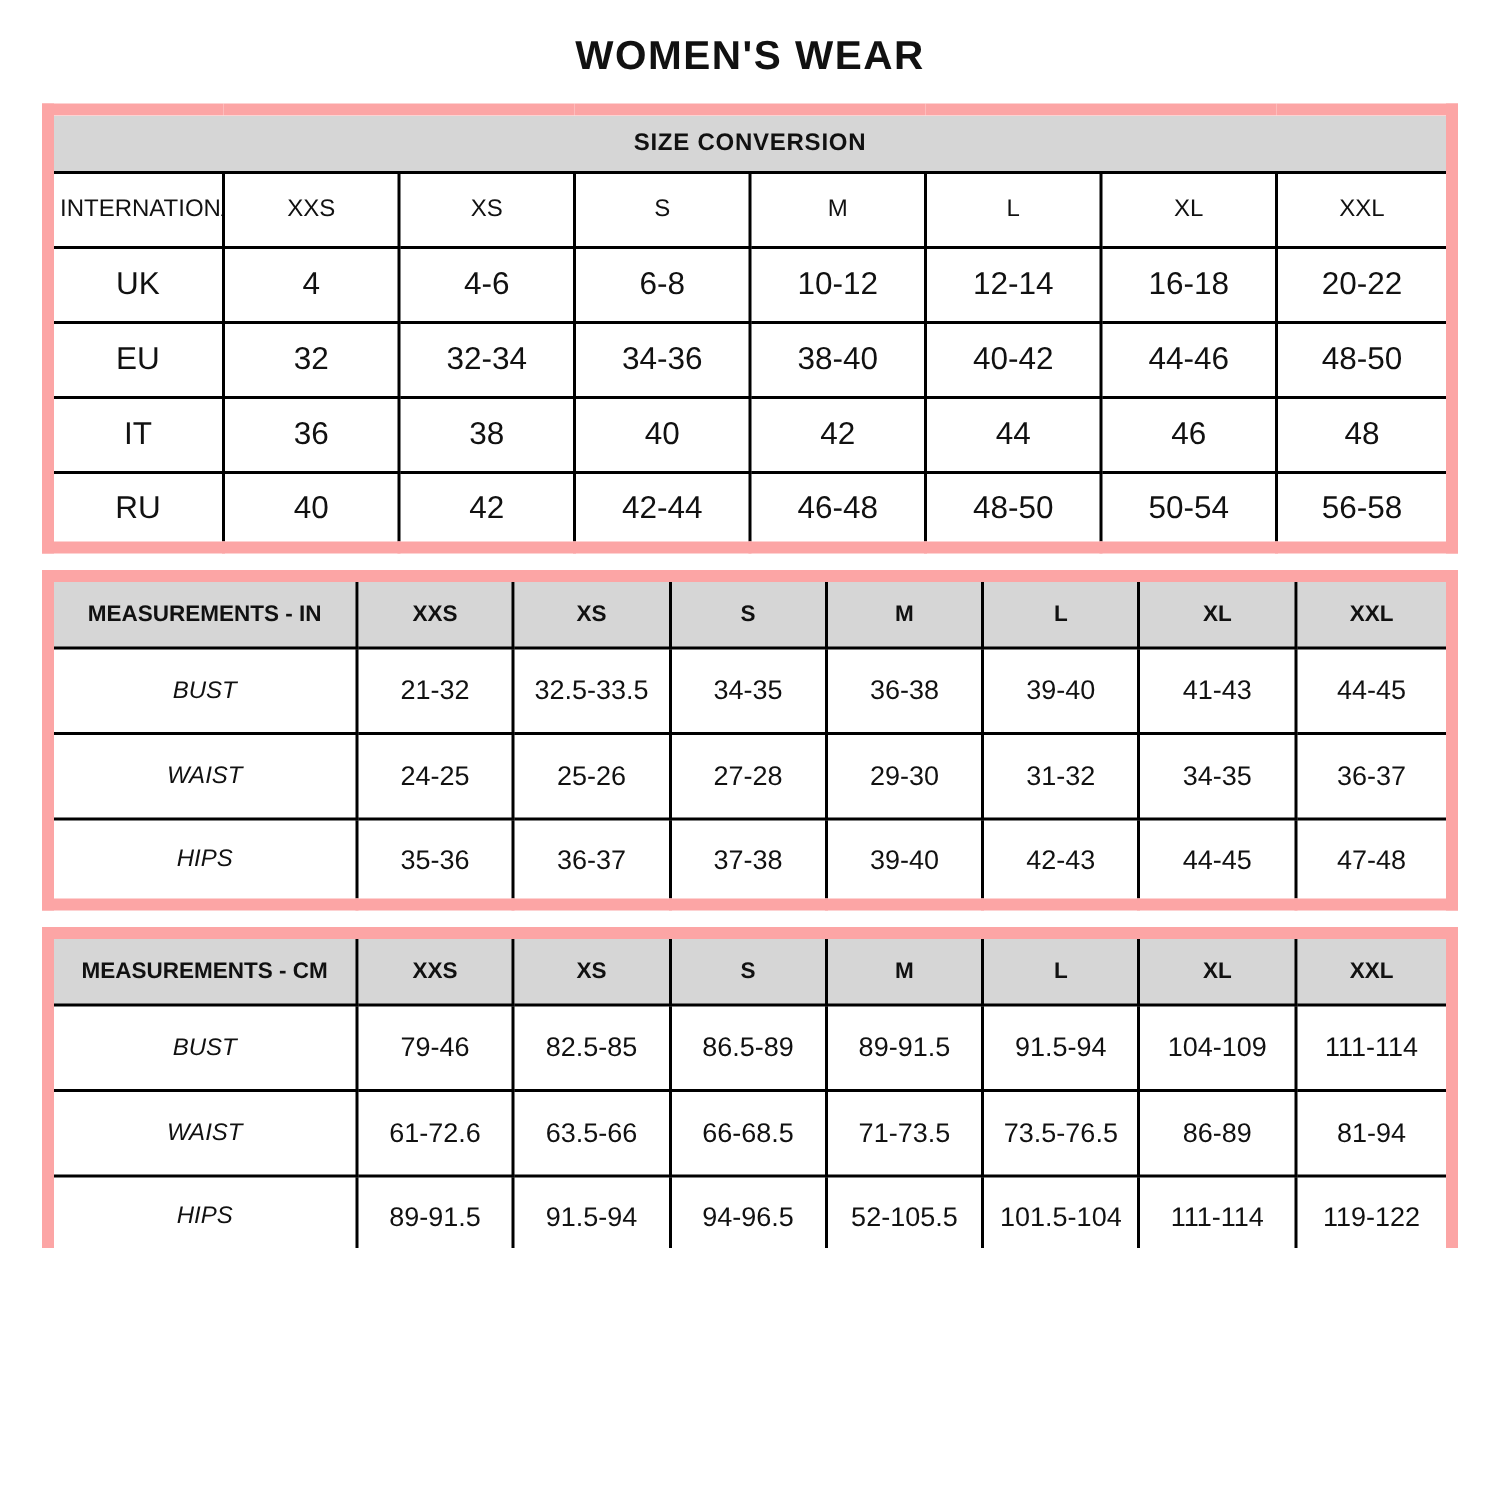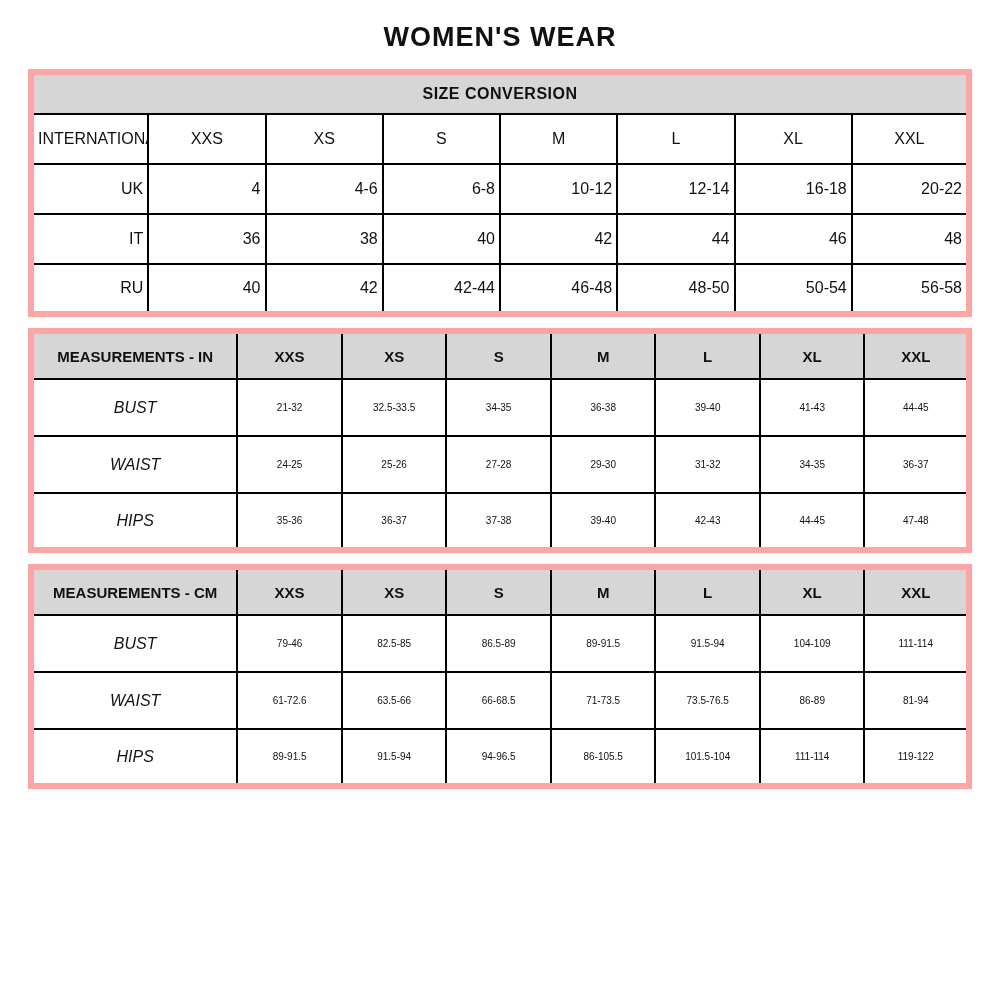--- a/index.html
+++ b/index.html
@@ -20,21 +20,21 @@
     text-align: center;
     font-size: 27px;
     font-weight: 700;
     letter-spacing: 1px;
     margin: 12px 0 16px 0;
   }
   table.tbl {
     width: 100%;
     border-collapse: collapse;
     table-layout: fixed;
-    border: 6px solid #fca5a5;
+    border: 8px solid #fca5a5;
   }
   table.tbl td {
     border: 2px solid #000000;
     text-align: center;
     vertical-align: middle;
     padding: 2px 4px;
     overflow: hidden;
   }
   
   .conv { margin-top: 0; }
@@ -47,35 +47,34 @@
   }
   .conv .header-row td {
     height: 50px;
     font-size: 16px;
     font-weight: 400;
     background: #ffffff;
   }
   .conv .header-row td:first-child { width: 18%; }
   .conv .data-row td {
     height: 50px;
-    font-size: 16px;
-    text-align: right;
+    font-size: 21px;
   }
   
   .meas { margin-top: 11px; }
   .meas .header-row td {
     height: 48px;
     background: #d6d6d6;
     font-weight: 700;
     font-size: 15px;
   }
   .meas .header-row td:first-child { width: 22%; font-size: 15px; }
   .meas .data-row td {
     height: 57px;
-    font-size: 10px;
+    font-size: 18px;
   }
   .meas .data-row td.row-label {
     font-size: 16px;
     font-style: italic;
   }
 </style>
 </head>
 <body>
 
 <div class="page">
@@ -98,20 +97,30 @@
         </tr>
         <tr class="data-row">
           <td class="row-label">UK</td>
           <td class="value-cell">4</td>
           <td class="value-cell">4-6</td>
           <td class="value-cell">6-8</td>
           <td class="value-cell">10-12</td>
           <td class="value-cell">12-14</td>
           <td class="value-cell">16-18</td>
           <td class="value-cell">20-22</td>
+        </tr>
+        <tr class="data-row">
+          <td class="row-label">EU</td>
+          <td class="value-cell">32</td>
+          <td class="value-cell">32-34</td>
+          <td class="value-cell">34-36</td>
+          <td class="value-cell">38-40</td>
+          <td class="value-cell">40-42</td>
+          <td class="value-cell">44-46</td>
+          <td class="value-cell">48-50</td>
         </tr>
         <tr class="data-row">
           <td class="row-label">IT</td>
           <td class="value-cell">36</td>
           <td class="value-cell">38</td>
           <td class="value-cell">40</td>
           <td class="value-cell">42</td>
           <td class="value-cell">44</td>
           <td class="value-cell">46</td>
           <td class="value-cell">48</td>
@@ -204,20 +213,20 @@
           <td class="value-cell">71-73.5</td>
           <td class="value-cell">73.5-76.5</td>
           <td class="value-cell">86-89</td>
           <td class="value-cell">81-94</td>
         </tr>
         <tr class="data-row">
           <td class="row-label">HIPS</td>
           <td class="value-cell">89-91.5</td>
           <td class="value-cell">91.5-94</td>
           <td class="value-cell">94-96.5</td>
-          <td class="value-cell">86-105.5</td>
+          <td class="value-cell">52-105.5</td>
           <td class="value-cell">101.5-104</td>
           <td class="value-cell">111-114</td>
           <td class="value-cell">119-122</td>
         </tr>
       </tbody>
     </table>
 </div>
 
 </body></html>

